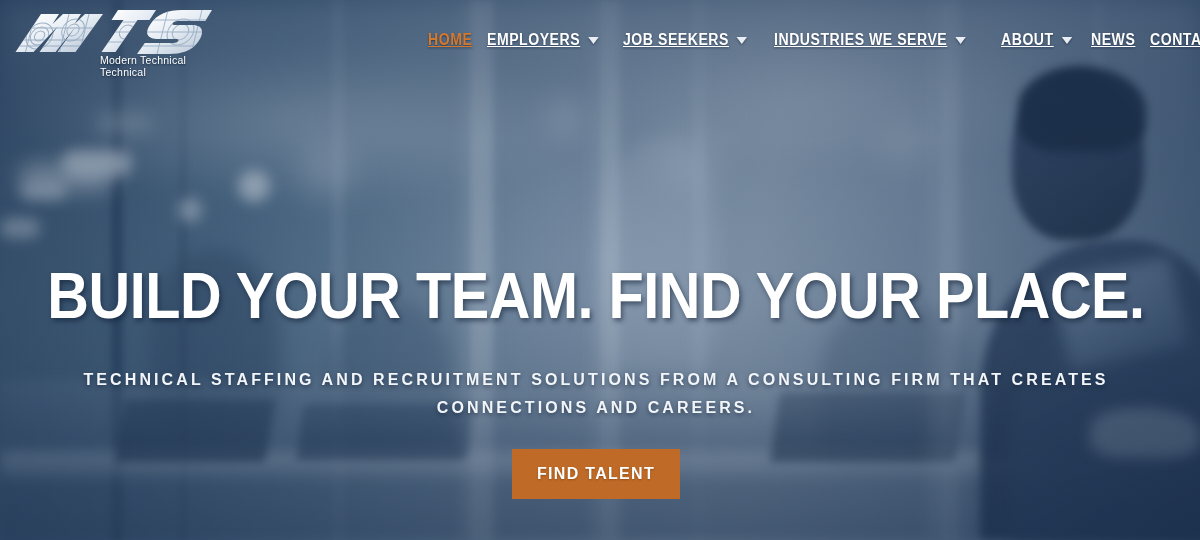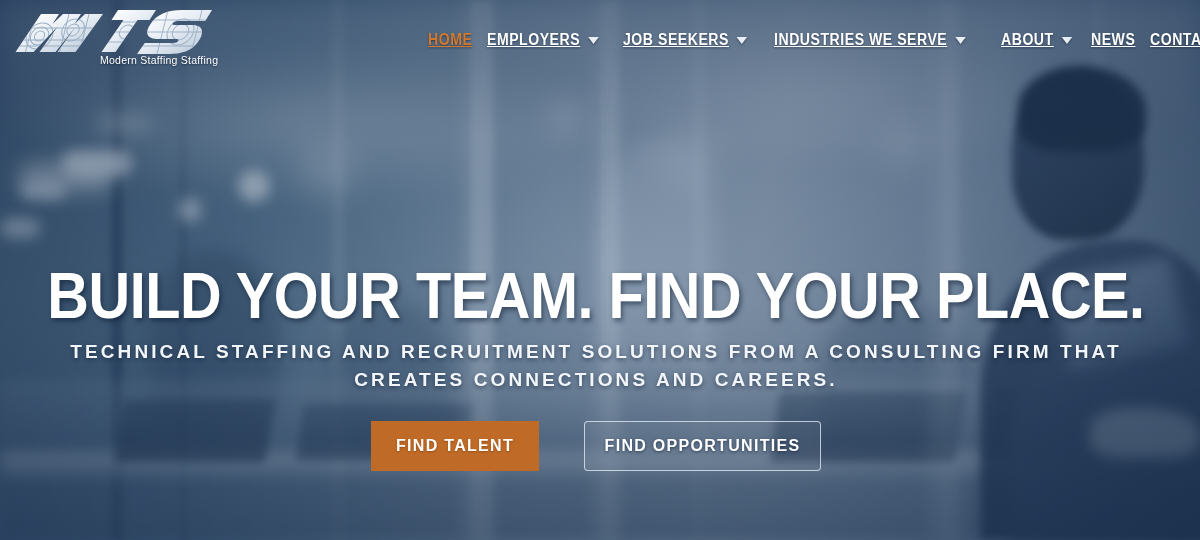--- a/index.html
+++ b/index.html
@@ -236,25 +236,25 @@
     font-size: 62px;
     line-height: 68px;
     letter-spacing: -0.5px;
     text-transform: uppercase;
     transform: scaleX(0.93) scaleY(1.06);
     text-shadow: 2px 3px 5px rgba(12,28,50,0.55);
     white-space: nowrap;
   }
 
   .subhead {
-    margin-top: 8px;
+    margin-top: 36px;
     color: #f2f6fa;
     font-family: "Liberation Sans", sans-serif;
     font-weight: bold;
-    font-size: 19px;
+    font-size: 16px;
     line-height: 28px;
     letter-spacing: 3.1px;
     text-transform: uppercase;
     text-shadow: 0 2px 4px rgba(12,28,50,0.55);
     padding: 0 50px;
   }
 
   .cta-row {
     margin-top: 27px;
     display: flex;
@@ -378,21 +378,21 @@
           <g clip-path="url(#sclip)" stroke="#8fa6bd" stroke-width="1" fill="none" opacity="0.8">
             <path d="M130 18 H200 M130 30 H200 M130 44 H200"></path>
             <circle cx="170" cy="30" r="8"></circle>
               <circle cx="170" cy="30" r="13"></circle>
             <path d="M152 4 V56 M186 4 V56"></path>
           </g>
         </g>
       </svg>
       <span style="position:absolute; left:96px; top:52px; color:#ffffff; font-size:10.5px;
                    font-family:'Liberation Sans',sans-serif; letter-spacing:0.25px;
-                   text-shadow:0 1px 2px rgba(10,24,44,0.7);">Modern Staffing Staffing</span>
+                   text-shadow:0 1px 2px rgba(10,24,44,0.7);">Modern Technical Technical</span>
     </a>
 
     <nav class="nav">
 
       <a class="nav-item active" href="#">
         <span>HOME</span>
       </a>
 
       <a class="nav-item" href="#">
         <span>EMPLOYERS</span>
@@ -426,18 +426,17 @@
   </div>
 
   <div class="content">
 
     <h1 class="headline">BUILD YOUR TEAM. FIND YOUR PLACE.</h1>
 
     <p class="subhead">TECHNICAL STAFFING AND RECRUITMENT SOLUTIONS FROM A CONSULTING FIRM THAT CREATES CONNECTIONS AND CAREERS.</p>
 
     <div class="cta-row">
       <button class="btn btn-primary">FIND TALENT</button>
-      <button class="btn btn-ghost">FIND OPPORTUNITIES</button>
     </div>
 
   </div>
 
 </div>
 
 </body></html>

